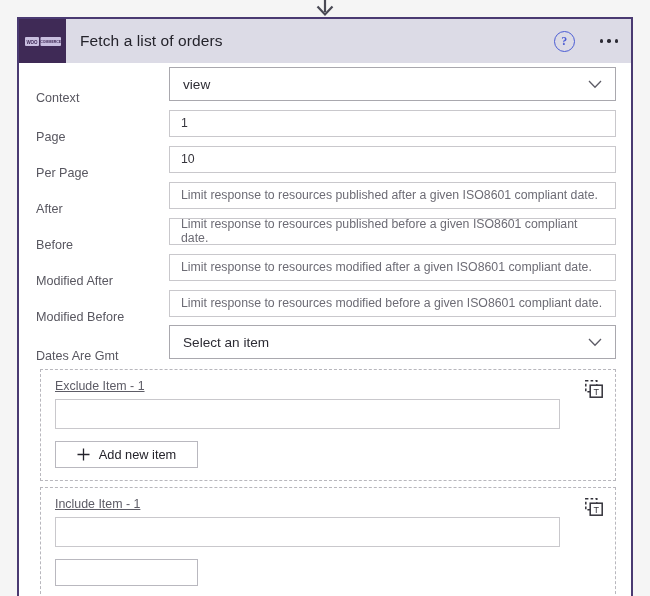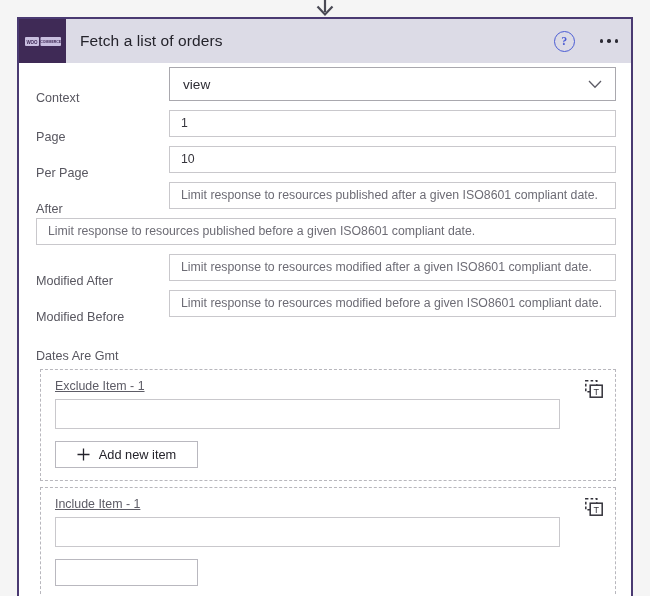--- a/index.html
+++ b/index.html
@@ -262,38 +262,45 @@
             <span>10</span>
           </div>
         </div>
         <div class="row">
           <div class="row-label">After</div>
           <div class="field placeholder">
             <span>Limit response to resources published after a given ISO8601 compliant date.</span>
           </div>
         </div>
         <div class="row">
+          <div class="row-label">Before</div>
           <div class="field placeholder">
             <span>Limit response to resources published before a given ISO8601 compliant date.</span>
           </div>
         </div>
         <div class="row">
           <div class="row-label">Modified After</div>
           <div class="field placeholder">
             <span>Limit response to resources modified after a given ISO8601 compliant date.</span>
           </div>
         </div>
         <div class="row">
           <div class="row-label">Modified Before</div>
           <div class="field placeholder">
             <span>Limit response to resources modified before a given ISO8601 compliant date.</span>
           </div>
         </div>
         <div class="row tall">
           <div class="row-label">Dates Are Gmt</div>
+          <div class="field select placeholder">
+            <span>Select an item</span>
+            <svg class="chev" width="14" height="9" viewBox="0 0 14 9">
+              <path d="M1 1 L7 7.3 L13 1" stroke="#5d5c66" stroke-width="1.3" fill="none"></path>
+            </svg>
+          </div>
         </div>
       </div>
     <div id="groups-host">
         <div class="group">
           <div class="group-label">Exclude Item - 1</div>
           <div class="group-input"></div>
           <svg class="array-icon" viewBox="0 0 18 18">
             <rect x="0.8" y="0.8" width="11" height="11" fill="none" stroke="#33323a" stroke-width="1.5" stroke-dasharray="2.6 2.2"></rect>
             <rect x="5.2" y="5.2" width="12" height="12" fill="#ffffff" stroke="#33323a" stroke-width="1.5"></rect>
             <text x="11.2" y="14.6" text-anchor="middle" font-family="Liberation Sans, sans-serif" font-size="9" fill="#33323a">T</text>

